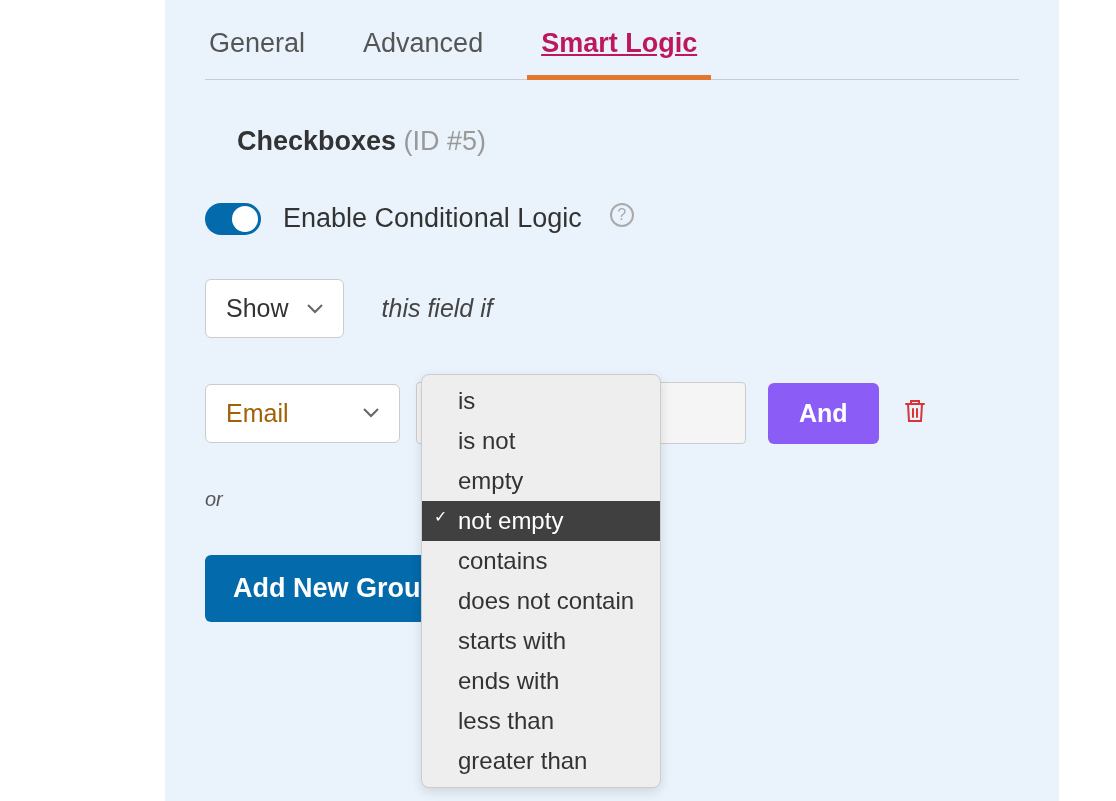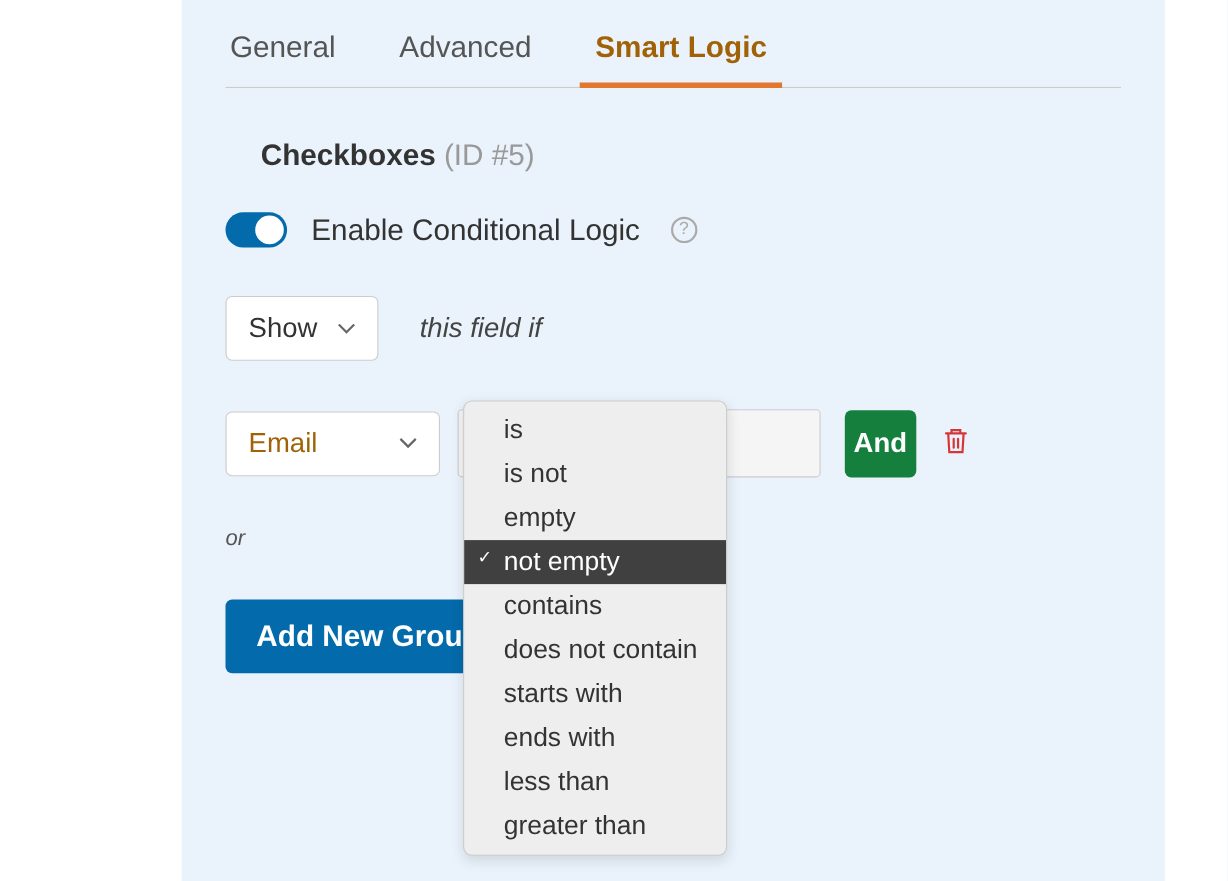--- a/index.html
+++ b/index.html
@@ -32,21 +32,22 @@
     }
     .tab {
       font-size: 27px;
       color: #555;
       padding: 12px 4px 20px 4px;
       cursor: pointer;
       position: relative;
     }
     .tab.active {
       font-weight: 700;
-      color: #a16207;
+      color: #be185d;
+      text-decoration: underline;
     }
     .tab.active::after {
       content: '';
       position: absolute;
       bottom: -1px;
       left: -10px;
       right: -10px;
       height: 5px;
       background: #e27730;
     }
@@ -55,23 +56,22 @@
       font-size: 27px;
       color: #333;
       margin-left: 32px;
     }
     .section-title .id {
       color: #999;
       font-weight: 400;
     }
     .toggle-row {
       display: flex;
-      align-items: center;
       gap: 22px;
-      margin-top: 36px;
+      margin-top: 46px;
     }
     .toggle {
       width: 56px;
       height: 32px;
       background: #036aab;
       border-radius: 16px;
       position: relative;
       cursor: pointer;
     }
     .toggle .knob {
@@ -150,25 +150,25 @@
     .value-input {
       background: #f5f5f5;
       border: 1px solid #ccc;
       border-radius: 4px;
       height: 62px;
       width: 330px;
       font-size: 25px;
       padding: 0 16px;
     }
     .and-button {
-      background: #15803d;
+      background: #8b5cf6;
       color: #fff;
       border: none;
       border-radius: 6px;
-      padding: 16px 8px;
+      padding: 16px 31px;
       font-size: 25px;
       font-weight: 600;
       cursor: pointer;
       margin-left: 6px;
     }
     .trash-icon {
       color: #d63638;
       cursor: pointer;
       margin-left: 8px;
     }

